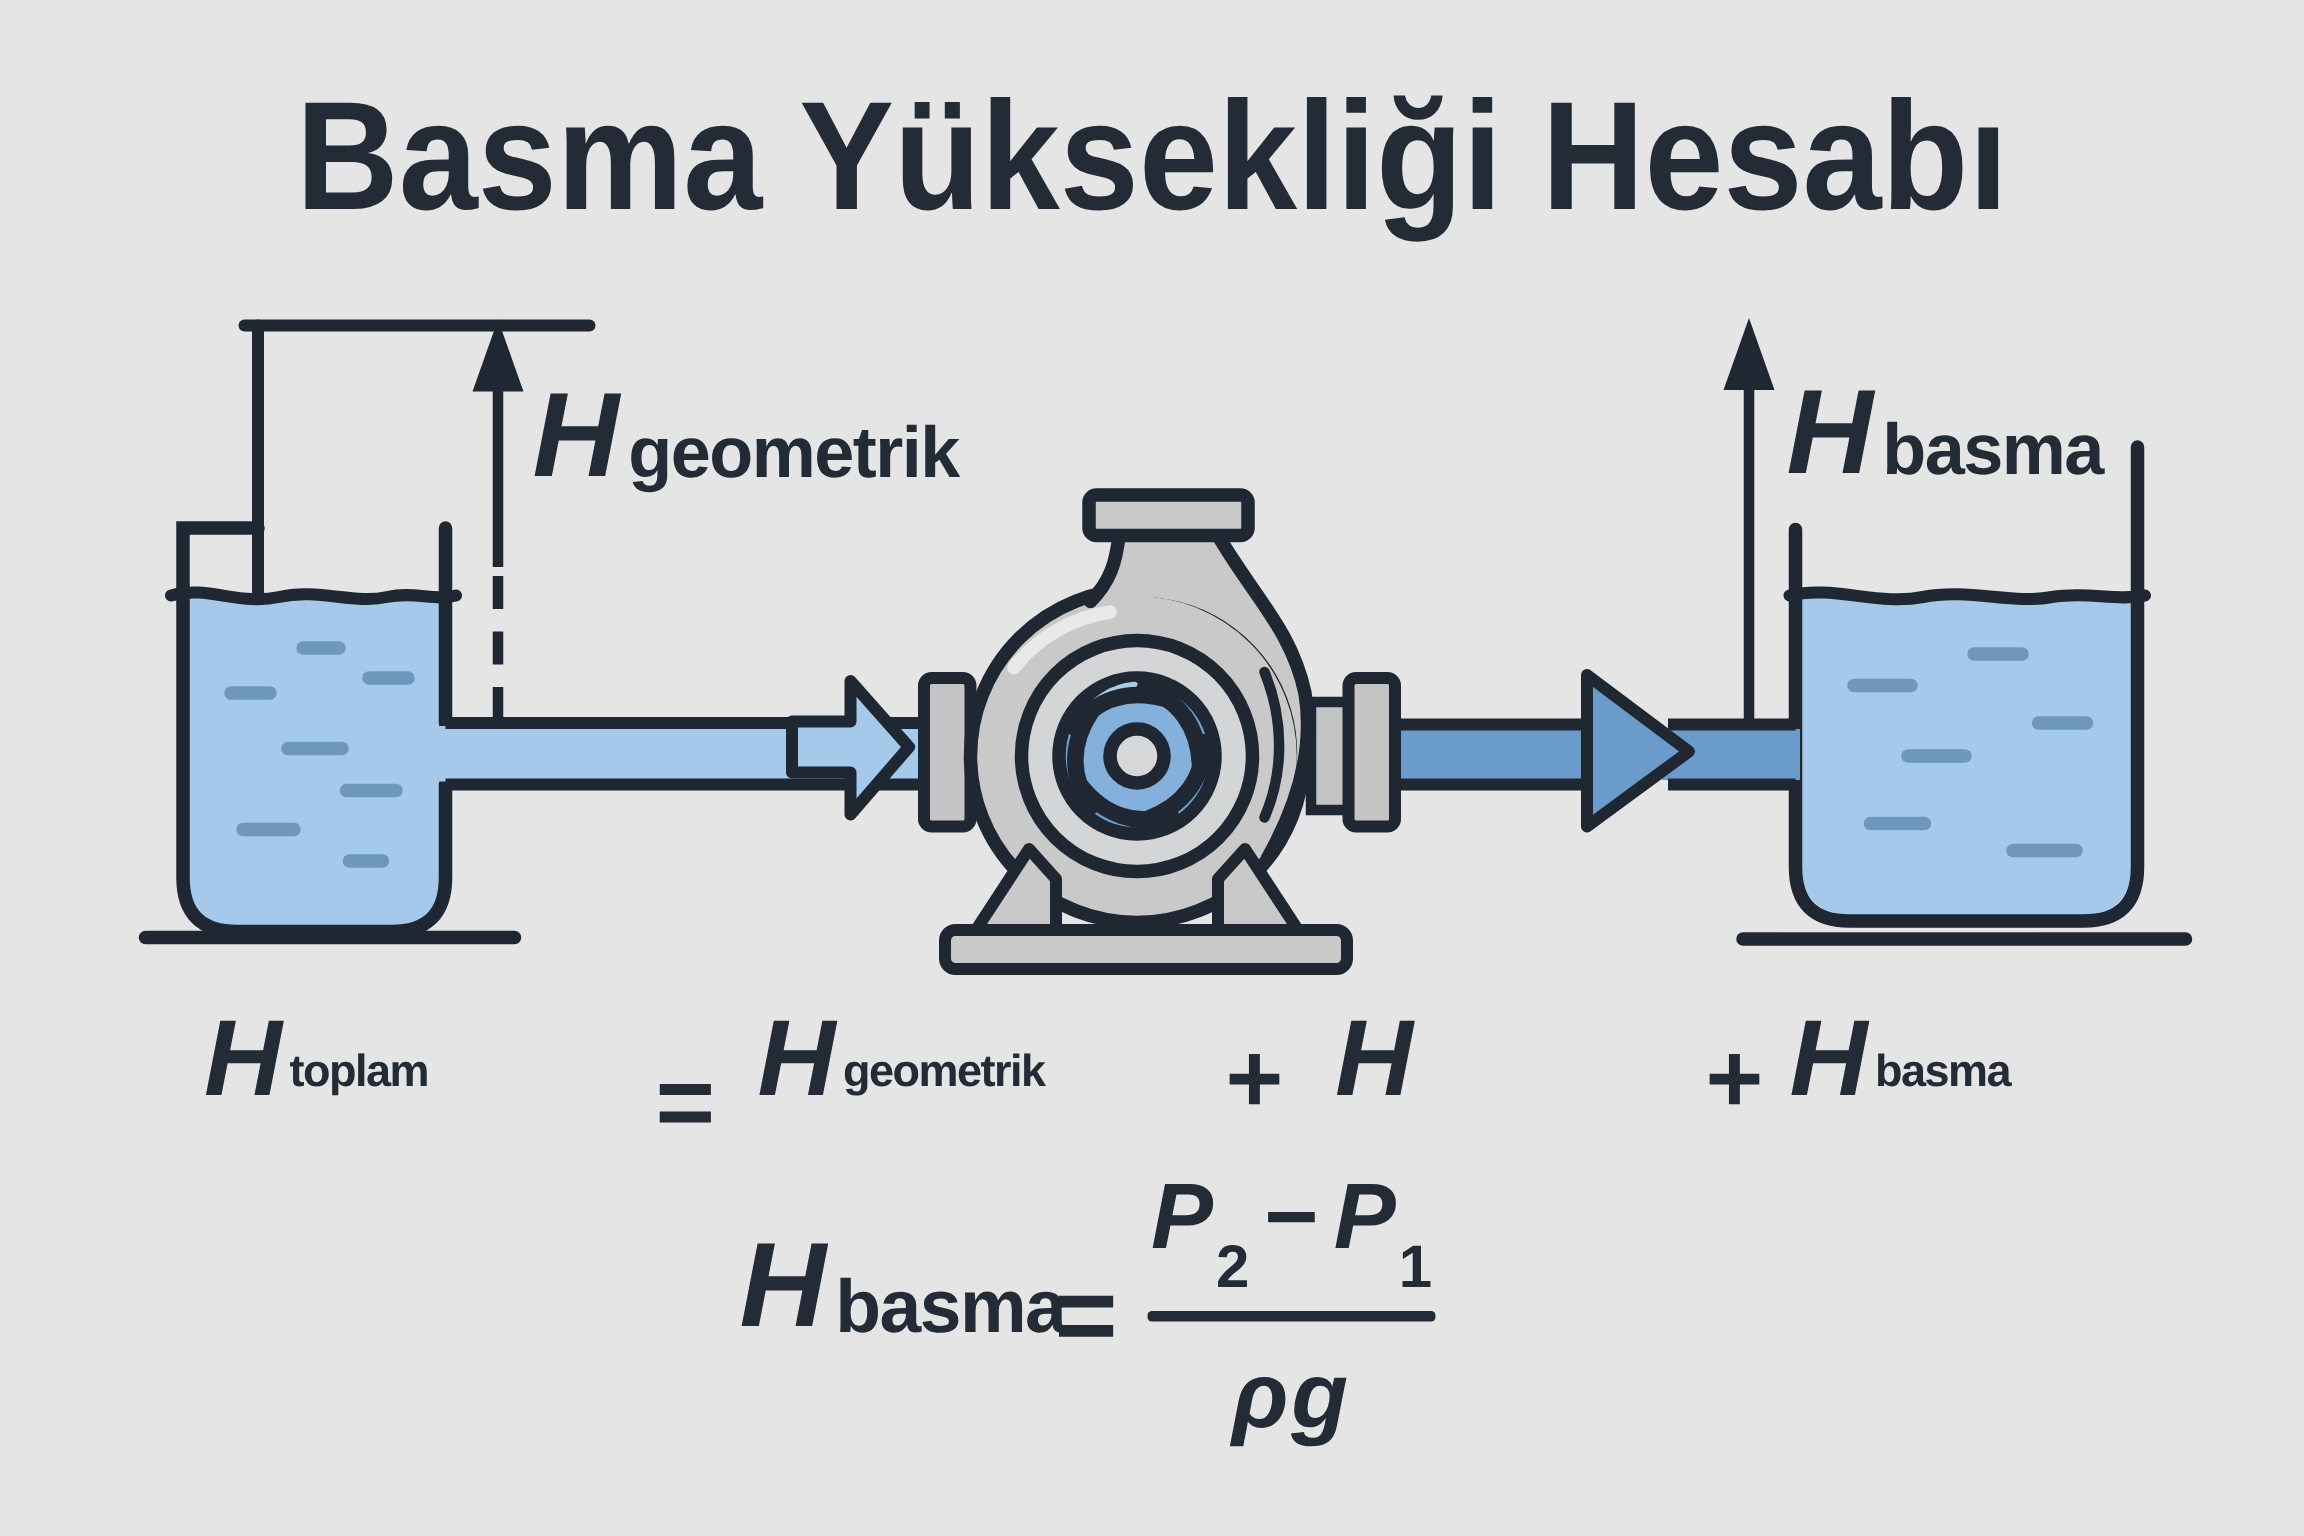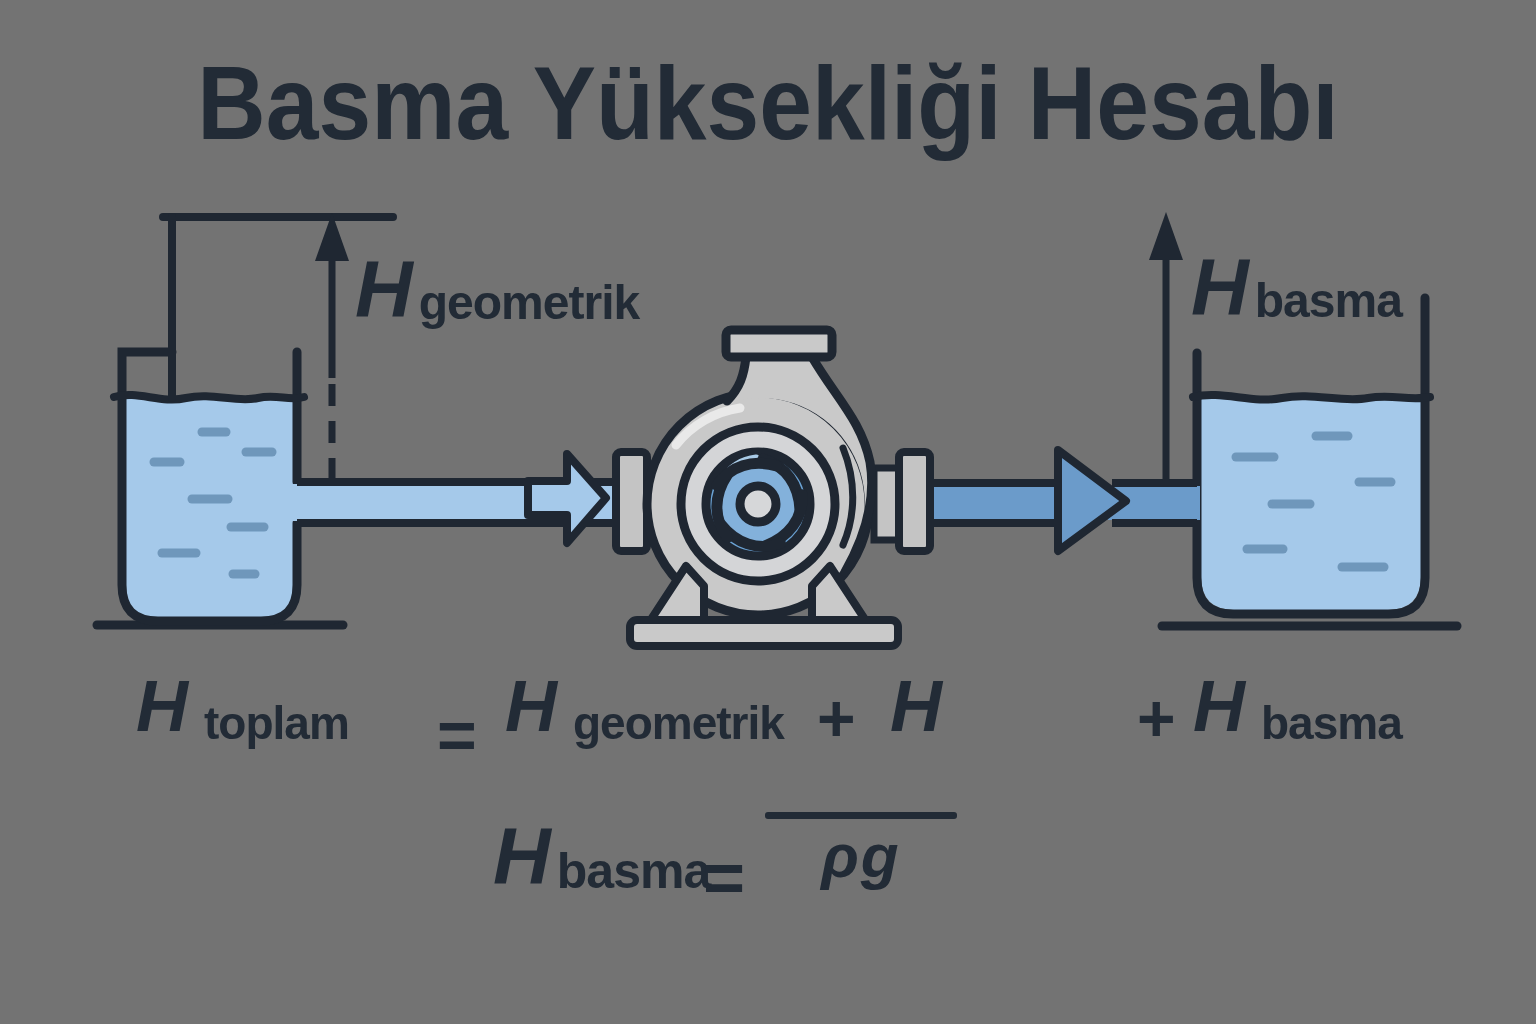--- a/index.html
+++ b/index.html
@@ -1,19 +1,19 @@
 <!DOCTYPE html>
 <html><head>
 <meta charset="utf-8">
 <style>
   html,body{margin:0;padding:0;}
   .canvas{
     position:relative;
     width:1536px;height:1024px;
-    background:#737373;
+    background:#e5e5e5;
     overflow:hidden;
     font-family:"Liberation Sans", sans-serif;
     color:#1f2732;
   }
   
   .title{
     position:absolute;left:0;top:52px;width:1536px;
     text-align:center;
     font-size:103px;font-weight:700;line-height:1;
     transform:scaleX(.92);
@@ -28,42 +28,42 @@
     color:#222b36;white-space:nowrap;
   }
   .hlabel .sym{font-size:80px;font-weight:700;font-style:italic;line-height:1;}
   .hlabel .sub{font-size:48px;font-weight:700;line-height:1;margin-top:29px;margin-left:6px;letter-spacing:-1px;}
   
   .f1-term{
     position:absolute;top:670px;display:flex;align-items:flex-start;
     color:#222b36;white-space:nowrap;
   }
   .f1-term .sym{font-size:72px;font-weight:700;font-style:italic;line-height:1;}
-  .f1-term .sub{font-size:46px;font-weight:700;line-height:1;margin-top:30px;margin-left:16px;letter-spacing:-1px;}
+  .f1-term .sub{font-size:30px;font-weight:700;line-height:1;margin-top:30px;margin-left:5px;letter-spacing:-1px;}
   .f-op{
     position:absolute;font-weight:700;line-height:1;color:#222b36;
   }
   
   .f2-lhs{
     position:absolute;left:493px;top:817px;display:flex;align-items:flex-start;
     color:#222b36;white-space:nowrap;
   }
   .f2-lhs .sym{font-size:80px;font-weight:700;font-style:italic;line-height:1;}
   .f2-lhs .sub{font-size:50px;font-weight:700;line-height:1;margin-top:29px;margin-left:6px;letter-spacing:-1px;}
   .fraction{
     position:absolute;left:765px;top:781px;width:192px;text-align:center;color:#222b36;
   }
   .frac-num{font-size:62px;font-weight:700;font-style:italic;line-height:1;white-space:nowrap;}
   .frac-num .psub{
     display:inline-block;font-size:40px;font-style:normal;
     transform:translateY(26px);margin-left:2px;
   }
   .frac-num .minus{font-style:normal;margin:0 10px;}
   .frac-bar{height:7px;background:#222b36;border-radius:3px;margin-top:31px;}
-  .frac-den{font-size:62px;font-weight:700;font-style:italic;line-height:1;margin-top:6px;letter-spacing:2px;}
+  .frac-den{font-size:62px;font-weight:700;font-style:italic;line-height:1;margin-top:19px;letter-spacing:2px;}
 </style>
 </head>
 <body>
 
 <div class="canvas">
 
   <div class="title">Basma Yüksekliği Hesabı</div>
 
   <svg class="diagram-svg" width="1536" height="1024" viewBox="0 0 1536 1024">
 
@@ -199,17 +199,20 @@
     <span class="sym">H</span>
     <span class="sub">basma</span>
   </div>
 
   <div class="f2-lhs">
     <span class="sym">H</span>
     <span class="sub">basma</span>
   </div>
   <span class="f-op" style="left:703px;top:841px;font-size:72px;">=</span>
   <div class="fraction">
+    <div class="frac-num">
+      <span>P</span><span class="psub">2</span><span class="minus">−</span><span>P</span><span class="psub">1</span>
+    </div>
     <div class="frac-bar"></div>
     <div class="frac-den">ρg</div>
   </div>
 
 </div>
 
 </body></html>

